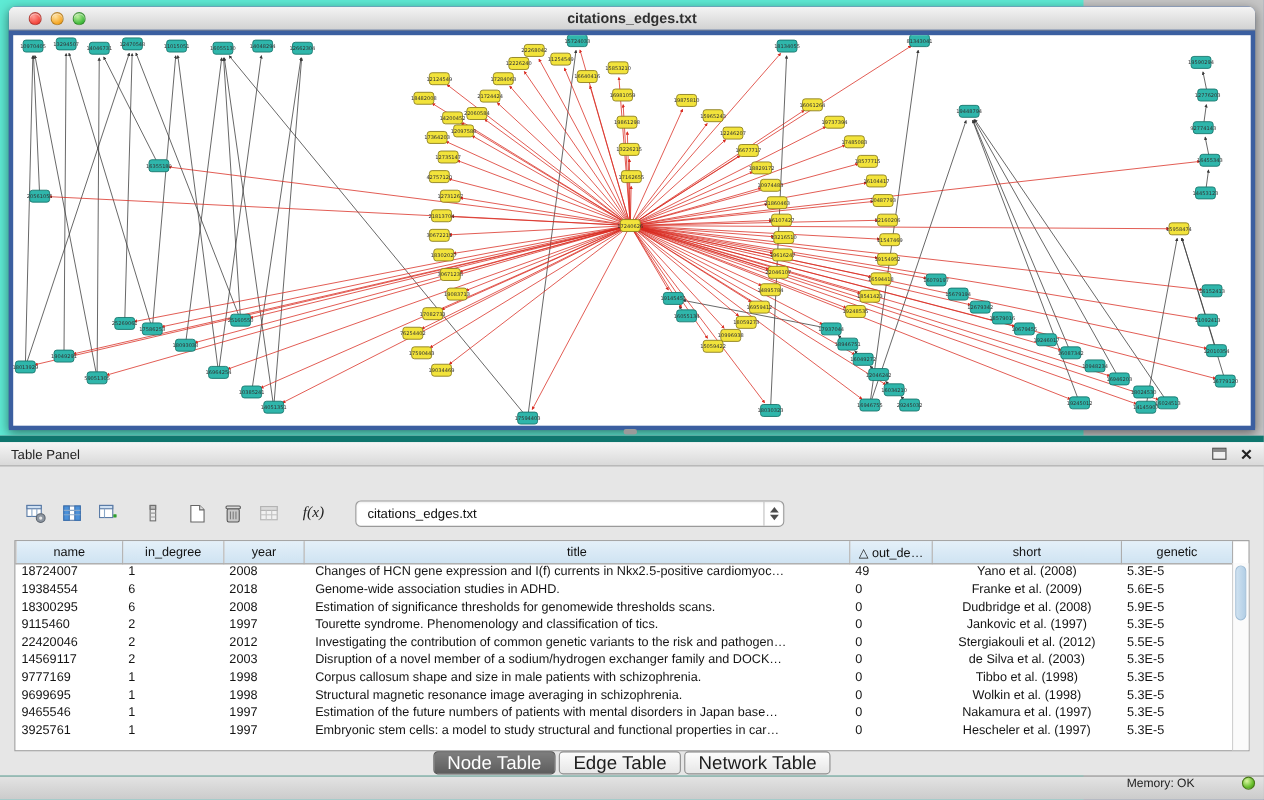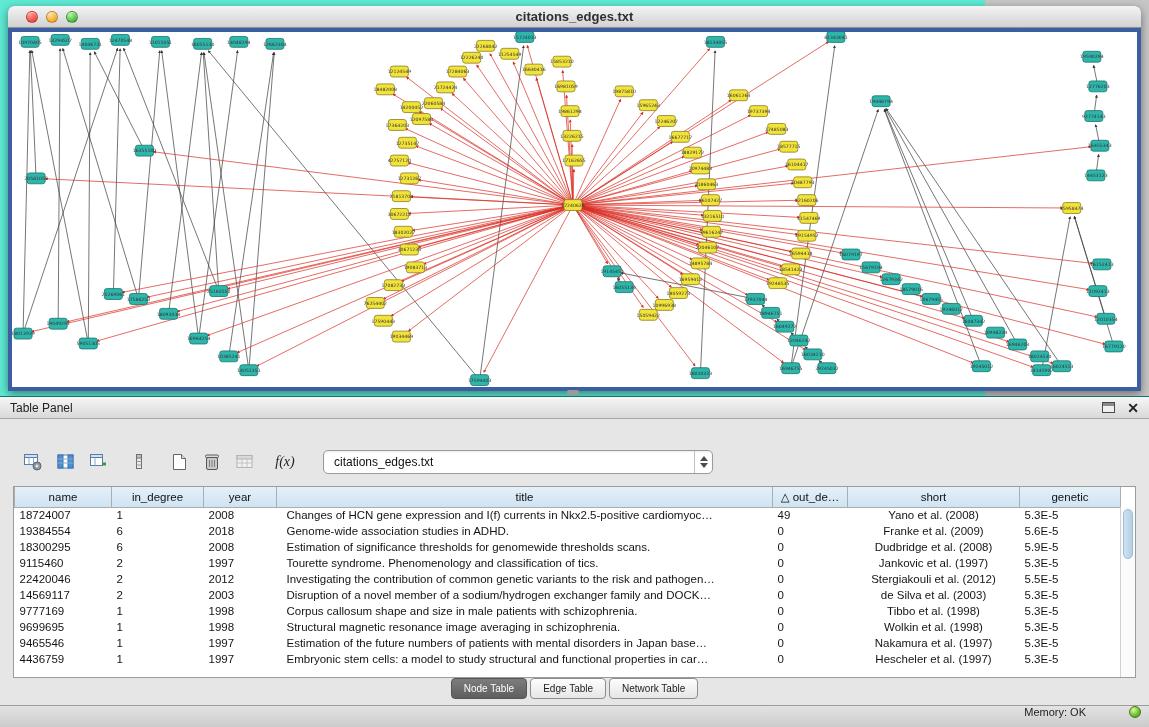--- a/index.html
+++ b/index.html
@@ -20,21 +20,21 @@
   .light.yellow{ background:radial-gradient(circle at 35% 30%, #ffe2a0, #f5a623 70%); }
   .light.green { background:radial-gradient(circle at 35% 30%, #bff0a0, #3fba3a 70%); }
   .win-title { flex:1; text-align:center; font-size:13px; color:#2f2f2f; font-weight:bold; }
   .blueframe { position:absolute; top:22px; left:0; right:0; bottom:0;
     background:#3b5fa0; padding:4px; }
   .graph-canvas { width:100%; height:100%; background:#ffffff; display:block; }
   .nodelabel { font:4.6px "DejaVu Sans", sans-serif; fill:#333; }
 
   
   .table-panel { position:absolute; left:0; top:396px; width:1149px; height:309px;
-    background:#e6e6e6; border-top:1px solid #0f766e; }
+    background:#e6e6e6; border-top:6px solid #0f766e; }
   .panel-header { height:22px; background:linear-gradient(#f6f6f6,#d9d9d9);
     border-bottom:1px solid #a8a8a8; display:flex; align-items:center; padding:0 10px; }
   .panel-title { font-size:12px; color:#222; }
   .panel-header .spacer { flex:1; }
   .float-box { width:13px; height:11px; border:1px solid #4a4a4a; margin-right:12px;
     background:linear-gradient(#8a8a8a 0 3px, #f0f0f0 3px); cursor:pointer; }
   .close-x { font-size:14px; font-weight:bold; color:#222; cursor:pointer; line-height:12px; }
 
   .panel-body { position:absolute; top:23px; left:0; right:0; bottom:0; }
 
@@ -65,21 +65,21 @@
     overflow:hidden; white-space:nowrap; }
   table.data td.c3 { padding-left:10px; }
   table.data td.center { text-align:center; }
   .vscroll { position:absolute; top:20px; right:0; bottom:0; width:15px;
     background:#fbfbfb; border-left:1px solid #d0d0d0; }
   .vthumb { position:absolute; top:2px; left:2px; width:10px; height:50px;
     background:linear-gradient(90deg,#cfe2f1,#b3cfe6); border:1px solid #9fbdd6; border-radius:6px; }
 
   .tabs { position:absolute; top:258px; left:0; width:100%; display:flex;
     justify-content:center; gap:3px; }
-  .tab { height:21px; padding:0 12px; font-size:10px; line-height:19px;
+  .tab { height:21px; padding:0 12px; font-size:17px; line-height:19px;
     border:1px solid #8d8d8d; border-radius:4px; cursor:pointer;
     background:linear-gradient(#fdfdfd,#e6e6e6); color:#1c1c1c; }
   .tab.active { background:linear-gradient(#7d7d7d,#5e5e5e); color:#fff; border-color:#555; }
 
   
   .status-bar { position:absolute; left:0; bottom:0; width:1149px; height:22px;
     background:linear-gradient(#e3e3e3,#cbcbcb); border-top:1px solid #9b9b9b;
     display:flex; align-items:flex-start; justify-content:flex-end; padding-right:8px;gap:37px; }
   .mem-label { font-size:11px; color:#222; margin-right:6px; }
   .mem-dot { width:12px; height:12px; border-radius:50%;
@@ -899,21 +899,21 @@
               <tr>
                 <td class="c0">9465546</td>
                 <td class="c1">1</td>
                 <td class="c2">1997</td>
                 <td class="c3">Estimation of the future numbers of patients with mental disorders in Japan base…</td>
                 <td class="c4">0</td>
                 <td class="c5 center">Nakamura et al. (1997)</td>
                 <td class="c6">5.3E-5</td>
               </tr>
               <tr>
-                <td class="c0">4436759</td>
+                <td class="c0">3925761</td>
                 <td class="c1">1</td>
                 <td class="c2">1997</td>
                 <td class="c3">Embryonic stem cells: a model to study structural and functional properties in car…</td>
                 <td class="c4">0</td>
                 <td class="c5 center">Hescheler et al. (1997)</td>
                 <td class="c6">5.3E-5</td>
               </tr>
             </tbody>
         </table>
         <div class="vscroll">

